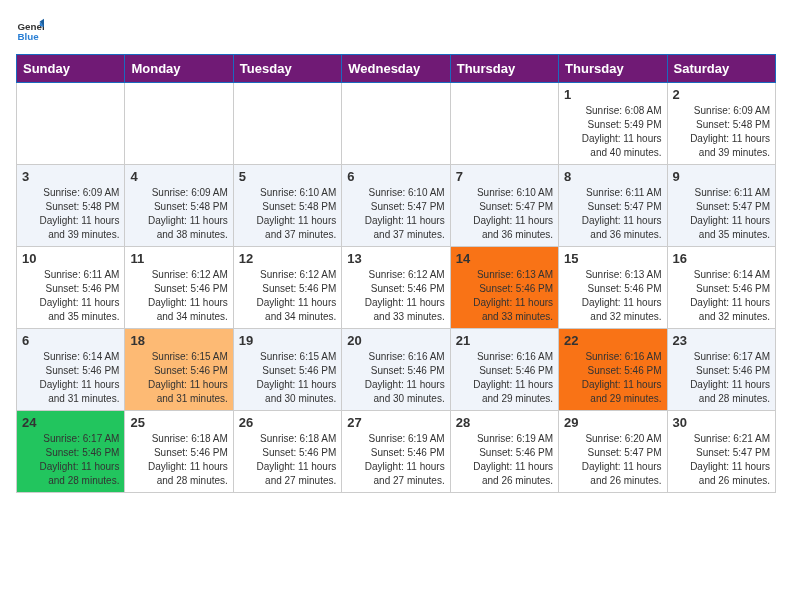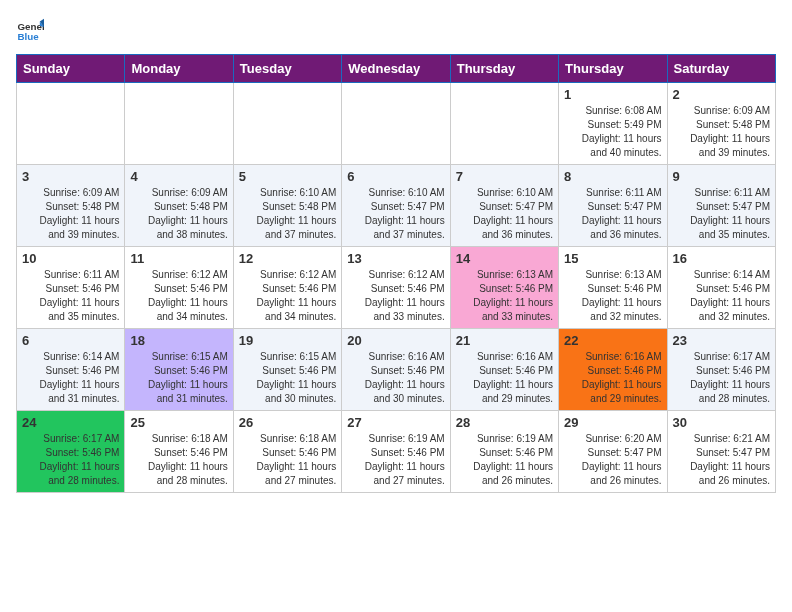--- a/index.html
+++ b/index.html
@@ -212,21 +212,21 @@
 Daylight: 11 hours
 and 34 minutes.</div>
         </td>
         <td style="background: rgb(255, 255, 255);">
           <span class="day-num">13</span>
           <div class="day-info" style="white-space: pre-line;">Sunrise: 6:12 AM
 Sunset: 5:46 PM
 Daylight: 11 hours
 and 33 minutes.</div>
         </td>
-        <td style="background: #f9a8d4;">
+        <td style="background: #f97316;">
           <span class="day-num">14</span>
           <div class="day-info" style="white-space: pre-line;">Sunrise: 6:13 AM
 Sunset: 5:46 PM
 Daylight: 11 hours
 and 33 minutes.</div>
         </td>
         <td style="background: rgb(255, 255, 255);">
           <span class="day-num">15</span>
           <div class="day-info" style="white-space: pre-line;">Sunrise: 6:13 AM
 Sunset: 5:46 PM
@@ -242,21 +242,21 @@
         </td>
       </tr>
       <tr>
         <td style="background: rgb(240, 244, 250);">
           <span class="day-num">6</span>
           <div class="day-info" style="white-space: pre-line;">Sunrise: 6:14 AM
 Sunset: 5:46 PM
 Daylight: 11 hours
 and 31 minutes.</div>
         </td>
-        <td style="background: #c4b5fd;">
+        <td style="background: #fdba74;">
           <span class="day-num">18</span>
           <div class="day-info" style="white-space: pre-line;">Sunrise: 6:15 AM
 Sunset: 5:46 PM
 Daylight: 11 hours
 and 31 minutes.</div>
         </td>
         <td style="background: rgb(240, 244, 250);">
           <span class="day-num">19</span>
           <div class="day-info" style="white-space: pre-line;">Sunrise: 6:15 AM
 Sunset: 5:46 PM

